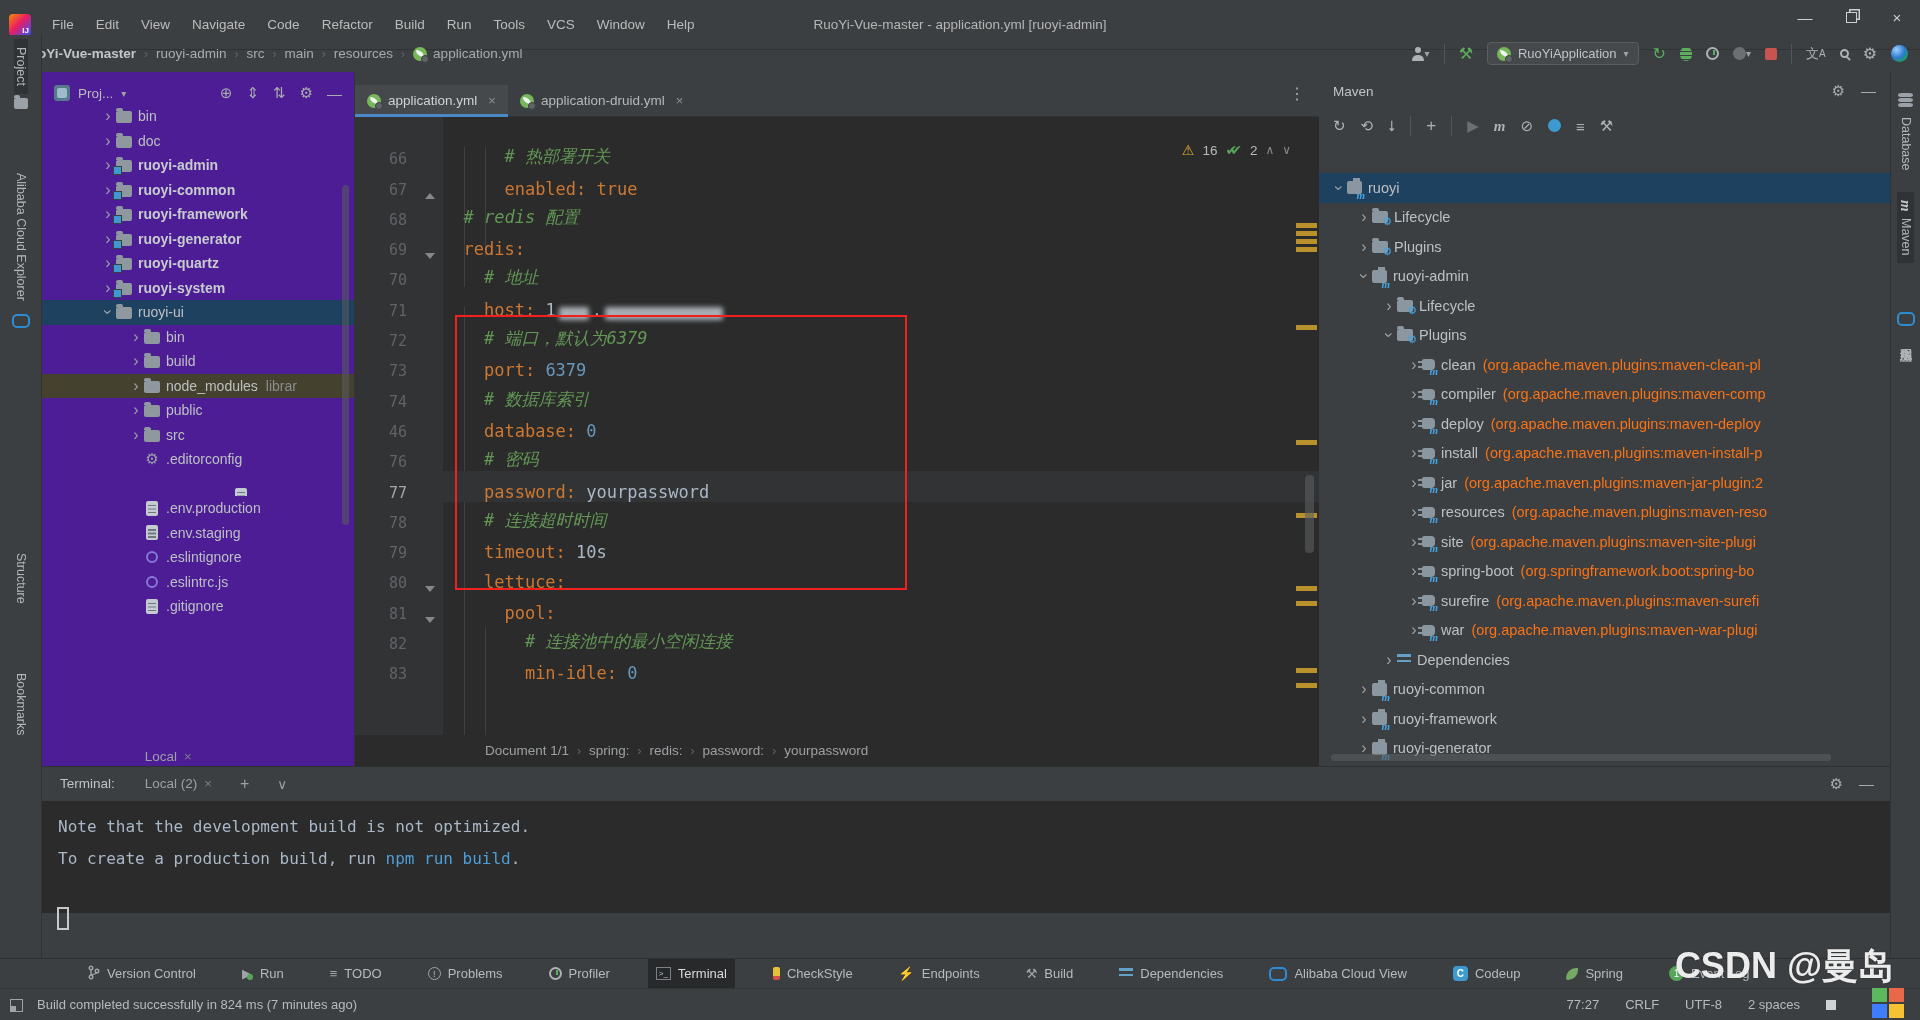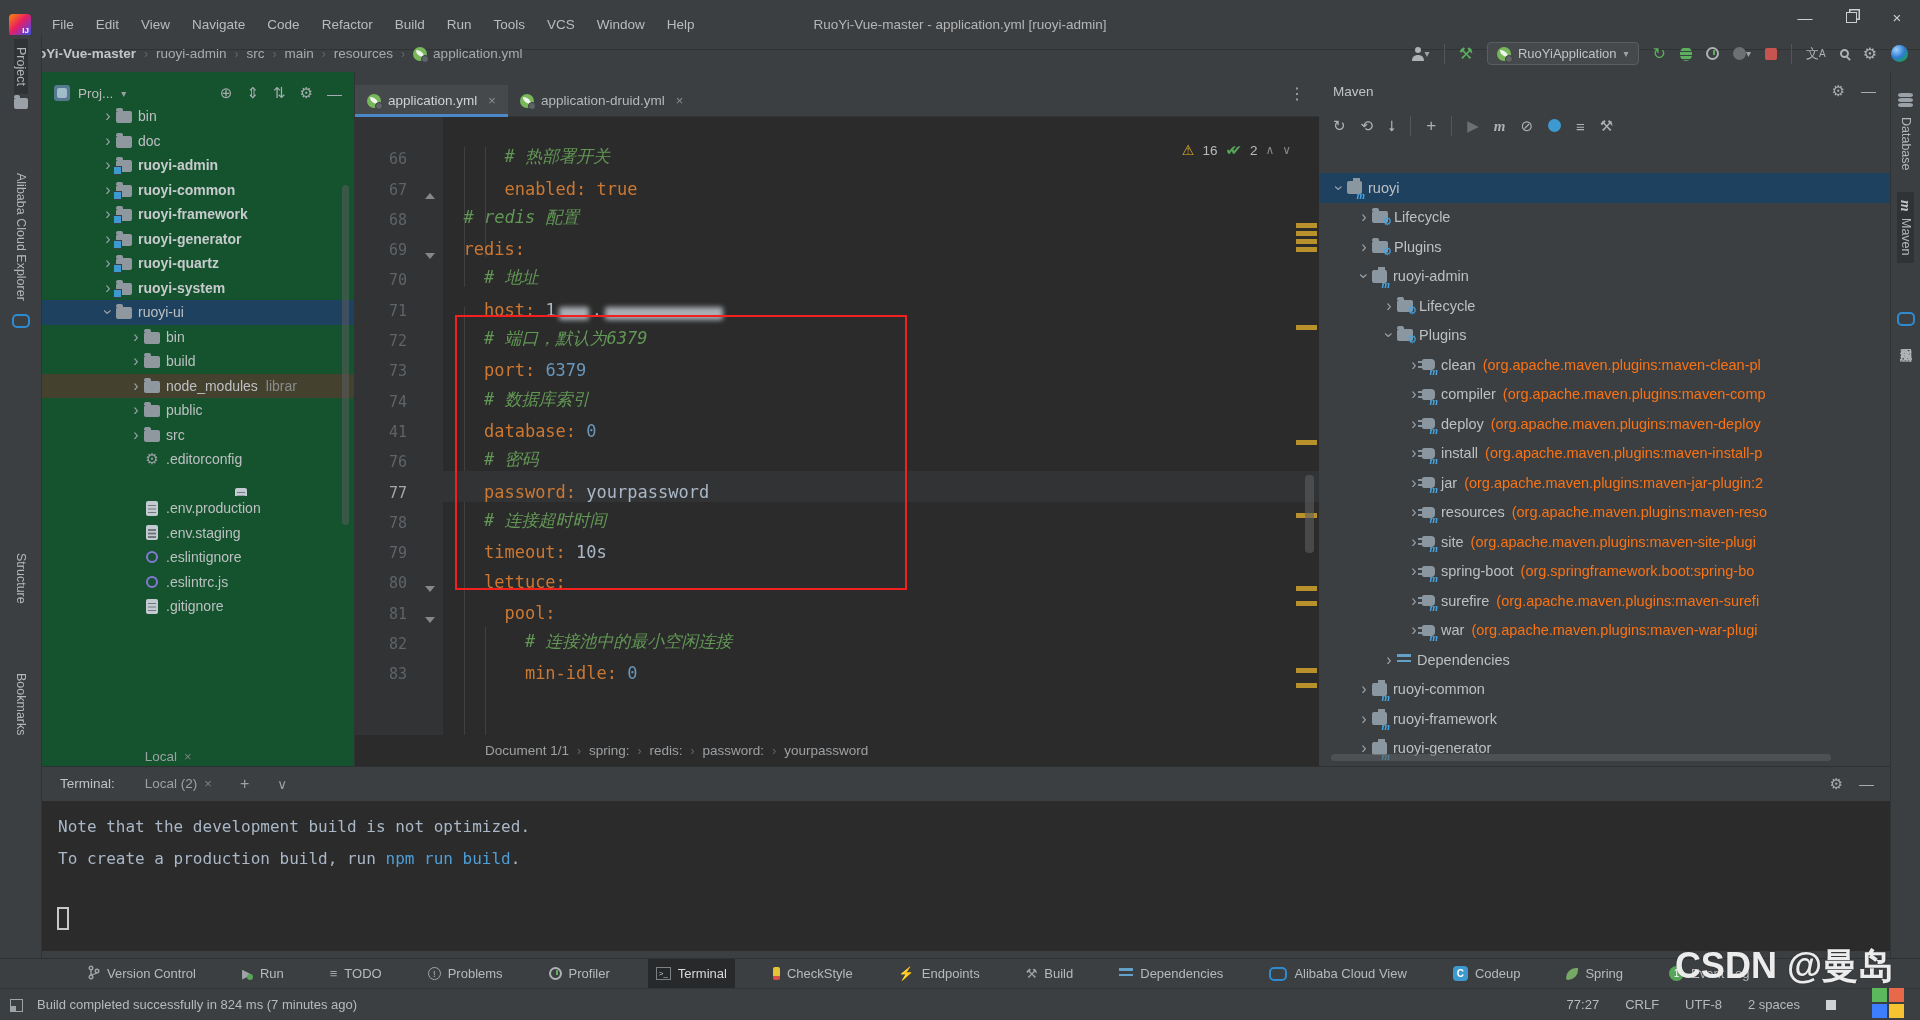--- a/index.html
+++ b/index.html
@@ -61,21 +61,21 @@
   .mini-folder { width:14px; height:11px; background:#9aa1a8; border-radius:2px; position:relative; margin:4px auto; }
   .mini-folder::before { content:""; position:absolute; top:-3px; left:0; width:6px; height:3px; background:#9aa1a8; border-radius:2px 2px 0 0; }
   .co-ic { width:18px; height:14px; border:2.5px solid #2f8bd0; border-radius:5px; position:relative; margin:5px auto; }
   .co-ic::before, .co-ic::after { content:""; position:absolute; top:2px; width:4px; height:5px; background:#3c3f41; }
   .co-ic::before { left:4px; } .co-ic::after { right:4px; }
   .db-ic { width:15px; height:4px; border-radius:50%/100%; background:#9aa1a8;
            box-shadow:0 5px 0 #9aa1a8, 0 10px 0 #9aa1a8; margin:3px auto 12px auto; }
   .m-ic { font-family:"Liberation Serif", serif; font-style:italic; font-weight:bold; font-size:15px; color:#c3c6c8; }
 
   
-  #project-panel { position:absolute; left:42px; top:72px; width:313px; height:694px; background:#14532d; border-right:1px solid #313435; }
+  #project-panel { position:absolute; left:42px; top:72px; width:313px; height:694px; background:#4c1d95; border-right:1px solid #313435; }
   #project-header { display:flex; align-items:center; height:42px; padding-left:12px; gap:8px; font-size:13.5px; }
   .proj-ic { width:16px; height:16px; border-radius:3px; background:#57798e; position:relative; }
   .proj-ic::after { content:""; position:absolute; inset:3px; background:#9fbccb; border-radius:2px; }
   #project-header .hdr-icons { margin-left:auto; display:flex; align-items:center; gap:14px; padding-right:12px; color:#a7abae; font-size:15px; }
   #project-tree { position:absolute; top:32px; left:0; right:0; }
   .ptree-row { height:24.5px; display:flex; align-items:center; font-size:14px; white-space:nowrap; overflow:hidden; }
   .ptree-row.selected { background:#1e415f; }
   .ptree-row.excluded { background:#45412f; }
   .ptree-row.bold .lbl { font-weight:bold; color:#c8cbce; }
   .ptree-row .lbl { color:#bdc0c3; margin-left:6px; }
@@ -156,21 +156,21 @@
 
   
   #terminal-panel { position:absolute; left:42px; top:766px; width:1848px; height:192px; background:#3c3f41; border-top:1px solid #2e3132; }
   #terminal-tabs { display:flex; align-items:center; height:33px; padding-left:18px; font-size:13.5px; gap:4px; }
   .term-label { margin-right:14px; color:#c0c3c5; }
   .ttab { display:flex; align-items:center; gap:7px; padding:6px 12px; color:#9da0a3; position:relative; }
   .ttab.active { color:#cfd2d4; }
   .ttab.active::after { content:""; position:absolute; left:8px; right:8px; bottom:0; height:2.5px; background:#7d8184; }
   .ttab .x { color:#7d8184; font-size:13px; }
   #terminal-tabs .right { margin-left:auto; display:flex; gap:16px; padding-right:16px; font-size:15px; color:#a7abae; }
-  #terminal-body { position:absolute; left:0; top:34px; width:100%; height:150px; background:#2b2b2b; padding:10px 0 0 16px; }
+  #terminal-body { position:absolute; left:0; top:34px; width:100%; height:112px; background:#2b2b2b; padding:10px 0 0 16px; }
   .term-line { font-family:"DejaVu Sans Mono", monospace; font-size:16px; line-height:32px; color:#bbbbbb; white-space:pre; }
   #term-cursor { position:absolute; left:15px; top:106px; width:12px; height:23px; border:2px solid #c8c8c8; }
 
   
   #bottombar { position:absolute; left:0; top:958px; width:100%; height:30px; background:#3c3f41; border-top:1px solid #2e3132;
                display:flex; align-items:center; gap:30px; padding-left:80px; font-size:13px; color:#b7babc; }
   .bb-item { display:flex; align-items:center; gap:7px; height:30px; padding:0 8px; white-space:nowrap; }
   .bb-item.active { background:#27292b; color:#d7d9db; }
   .bb-ic { font-size:13px; color:#9fa4a8; display:inline-flex; }
   .dotg { width:6px; height:6px; border-radius:50%; background:#57a559; margin-left:-5px; margin-top:8px; }
@@ -482,21 +482,21 @@
       <div id="code-lines">
           <div class="code-line"><span class="gut">66</span><span class="foldc"></span><span class="seg-plain">      </span><span class="seg-comment"># 热部署开关</span></div>
           <div class="code-line"><span class="gut">67</span><span class="foldc"><span class="tri-up"></span></span><span class="seg-plain">      </span><span class="seg-key">enabled:</span><span class="seg-key"> true</span></div>
           <div class="code-line"><span class="gut">68</span><span class="foldc"></span><span class="seg-plain">  </span><span class="seg-comment"># redis 配置</span></div>
           <div class="code-line"><span class="gut">69</span><span class="foldc"><span class="tri-dn"></span></span><span class="seg-plain">  </span><span class="seg-key">redis:</span></div>
           <div class="code-line"><span class="gut">70</span><span class="foldc"></span><span class="seg-plain">    </span><span class="seg-comment"># 地址</span></div>
           <div class="code-line"><span class="gut">71</span><span class="foldc"></span><span class="seg-plain">    </span><span class="seg-key">host:</span><span class="seg-plain"> 1</span><span class="blurbox" style="width: 30px;"></span><span class="seg-plain">.</span><span class="blurbox" style="width: 118px;"></span></div>
           <div class="code-line"><span class="gut">72</span><span class="foldc"></span><span class="seg-plain">    </span><span class="seg-comment"># 端口，默认为6379</span></div>
           <div class="code-line"><span class="gut">73</span><span class="foldc"></span><span class="seg-plain">    </span><span class="seg-key">port:</span><span class="seg-number"> 6379</span></div>
           <div class="code-line"><span class="gut">74</span><span class="foldc"></span><span class="seg-plain">    </span><span class="seg-comment"># 数据库索引</span></div>
-          <div class="code-line"><span class="gut">41</span><span class="foldc"></span><span class="seg-plain">    </span><span class="seg-key">database:</span><span class="seg-number"> 0</span></div>
+          <div class="code-line"><span class="gut">46</span><span class="foldc"></span><span class="seg-plain">    </span><span class="seg-key">database:</span><span class="seg-number"> 0</span></div>
           <div class="code-line"><span class="gut">76</span><span class="foldc"></span><span class="seg-plain">    </span><span class="seg-comment"># 密码</span></div>
           <div class="code-line current"><span class="gut">77</span><span class="foldc"></span><span class="seg-plain">    </span><span class="seg-key">password:</span><span class="seg-plain"> yourpassword</span></div>
           <div class="code-line"><span class="gut">78</span><span class="foldc"></span><span class="seg-plain">    </span><span class="seg-comment"># 连接超时时间</span></div>
           <div class="code-line"><span class="gut">79</span><span class="foldc"></span><span class="seg-plain">    </span><span class="seg-key">timeout:</span><span class="seg-plain"> 10s</span></div>
           <div class="code-line"><span class="gut">80</span><span class="foldc"><span class="tri-dn"></span></span><span class="seg-plain">    </span><span class="seg-key">lettuce:</span></div>
           <div class="code-line"><span class="gut">81</span><span class="foldc"><span class="tri-dn"></span></span><span class="seg-plain">      </span><span class="seg-key">pool:</span></div>
           <div class="code-line"><span class="gut">82</span><span class="foldc"></span><span class="seg-plain">        </span><span class="seg-comment"># 连接池中的最小空闲连接</span></div>
           <div class="code-line"><span class="gut">83</span><span class="foldc"></span><span class="seg-plain">        </span><span class="seg-key">min-idle:</span><span class="seg-number"> 0</span></div>
         </div>
       <div id="redbox"></div>

